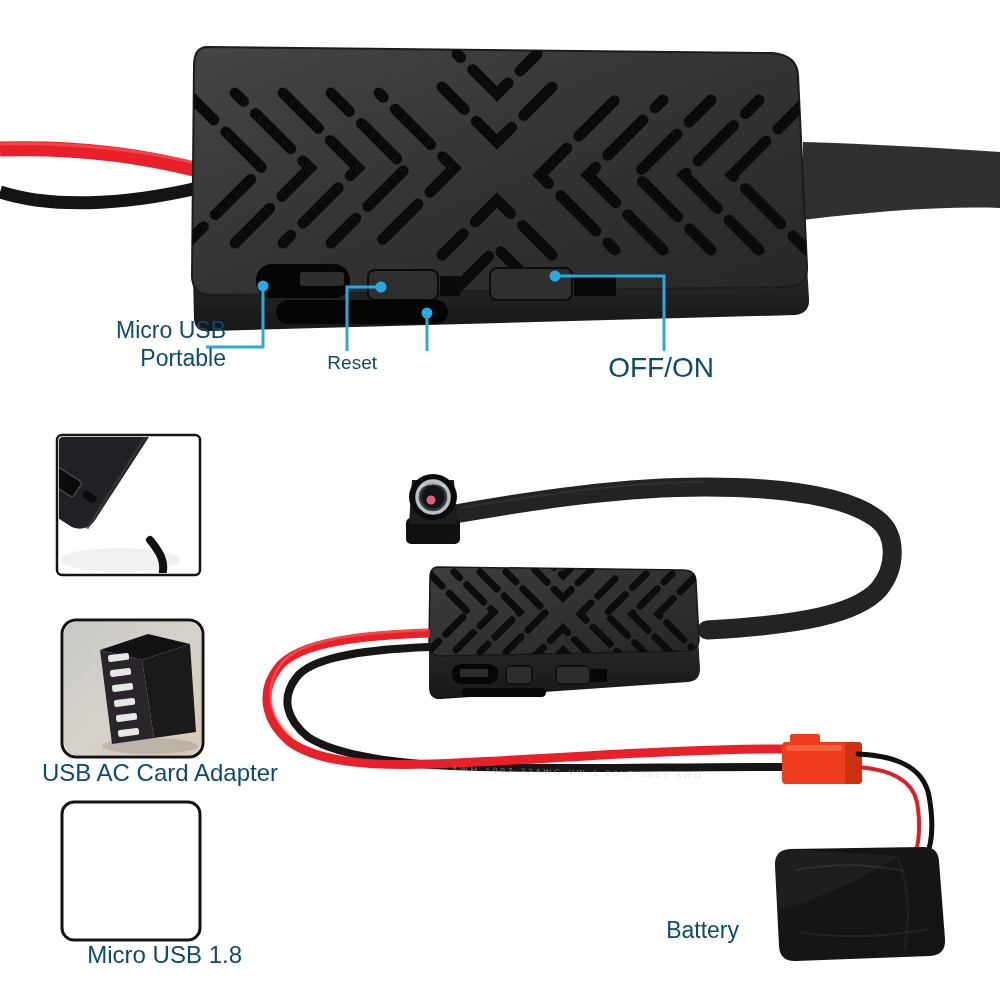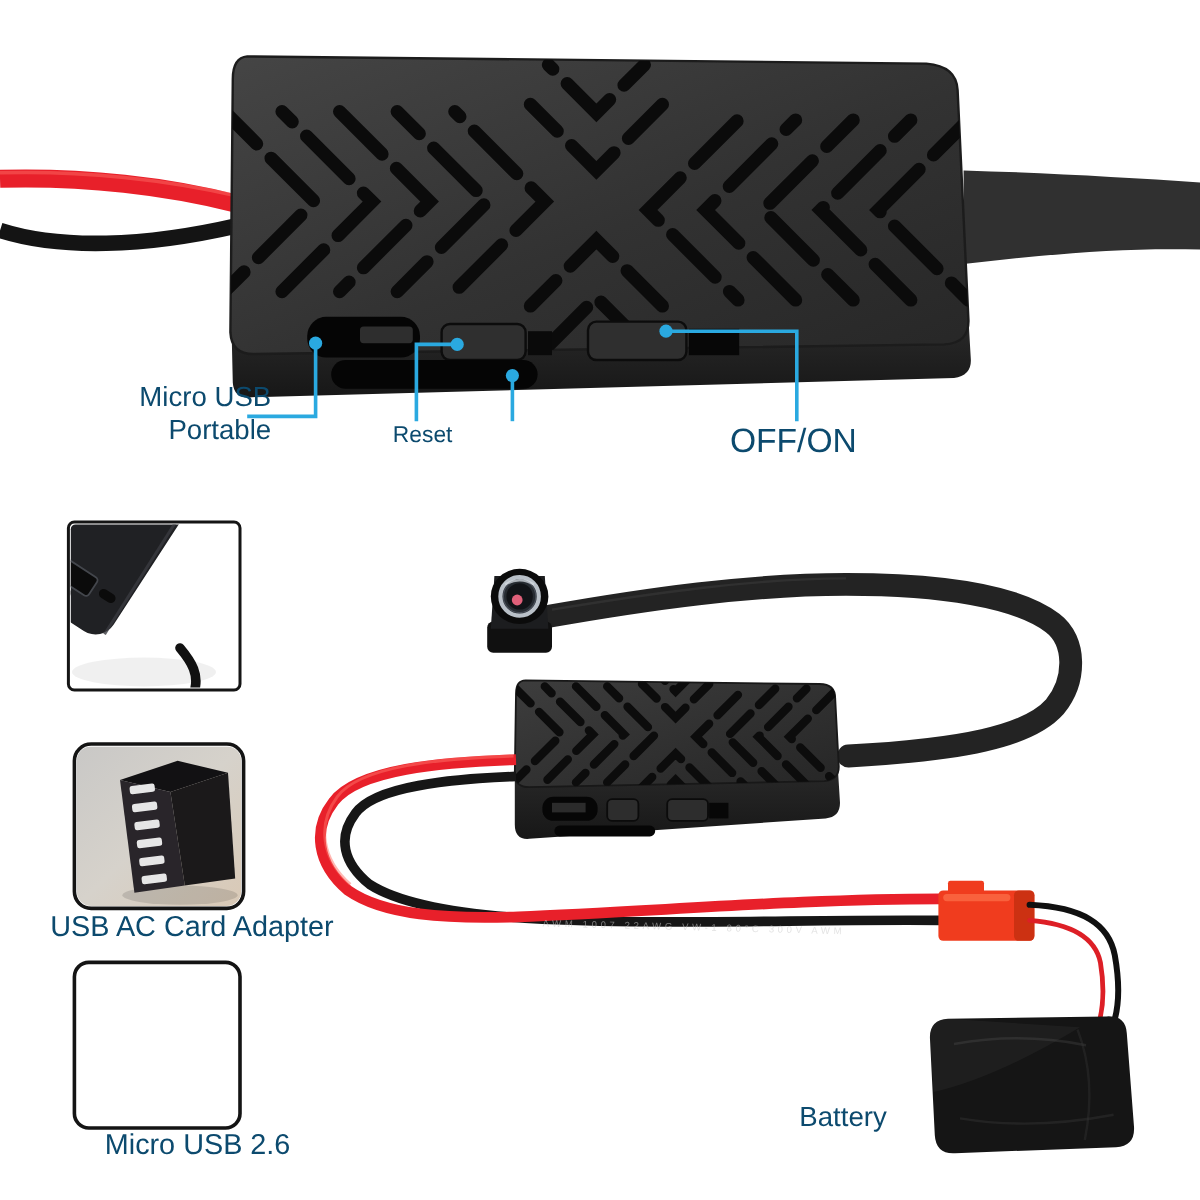--- a/index.html
+++ b/index.html
@@ -242,16 +242,16 @@
   </g>
 </svg>
 
 <div class="lbl" id="lbl-micro-usb">
   <div>Micro USB</div>
   <div>Portable</div>
 </div>
 <div class="lbl" id="lbl-reset">Reset</div>
 <div class="lbl" id="lbl-onoff">OFF/ON</div>
 <div class="lbl" id="lbl-adapter">USB AC Card Adapter</div>
-<div class="lbl" id="lbl-microusb2">Micro USB 2.6</div>
+<div class="lbl" id="lbl-microusb2">Micro USB 1.8</div>
 <div class="lbl" id="lbl-battery">Battery</div>
 
 </div>
 
 </body></html>

